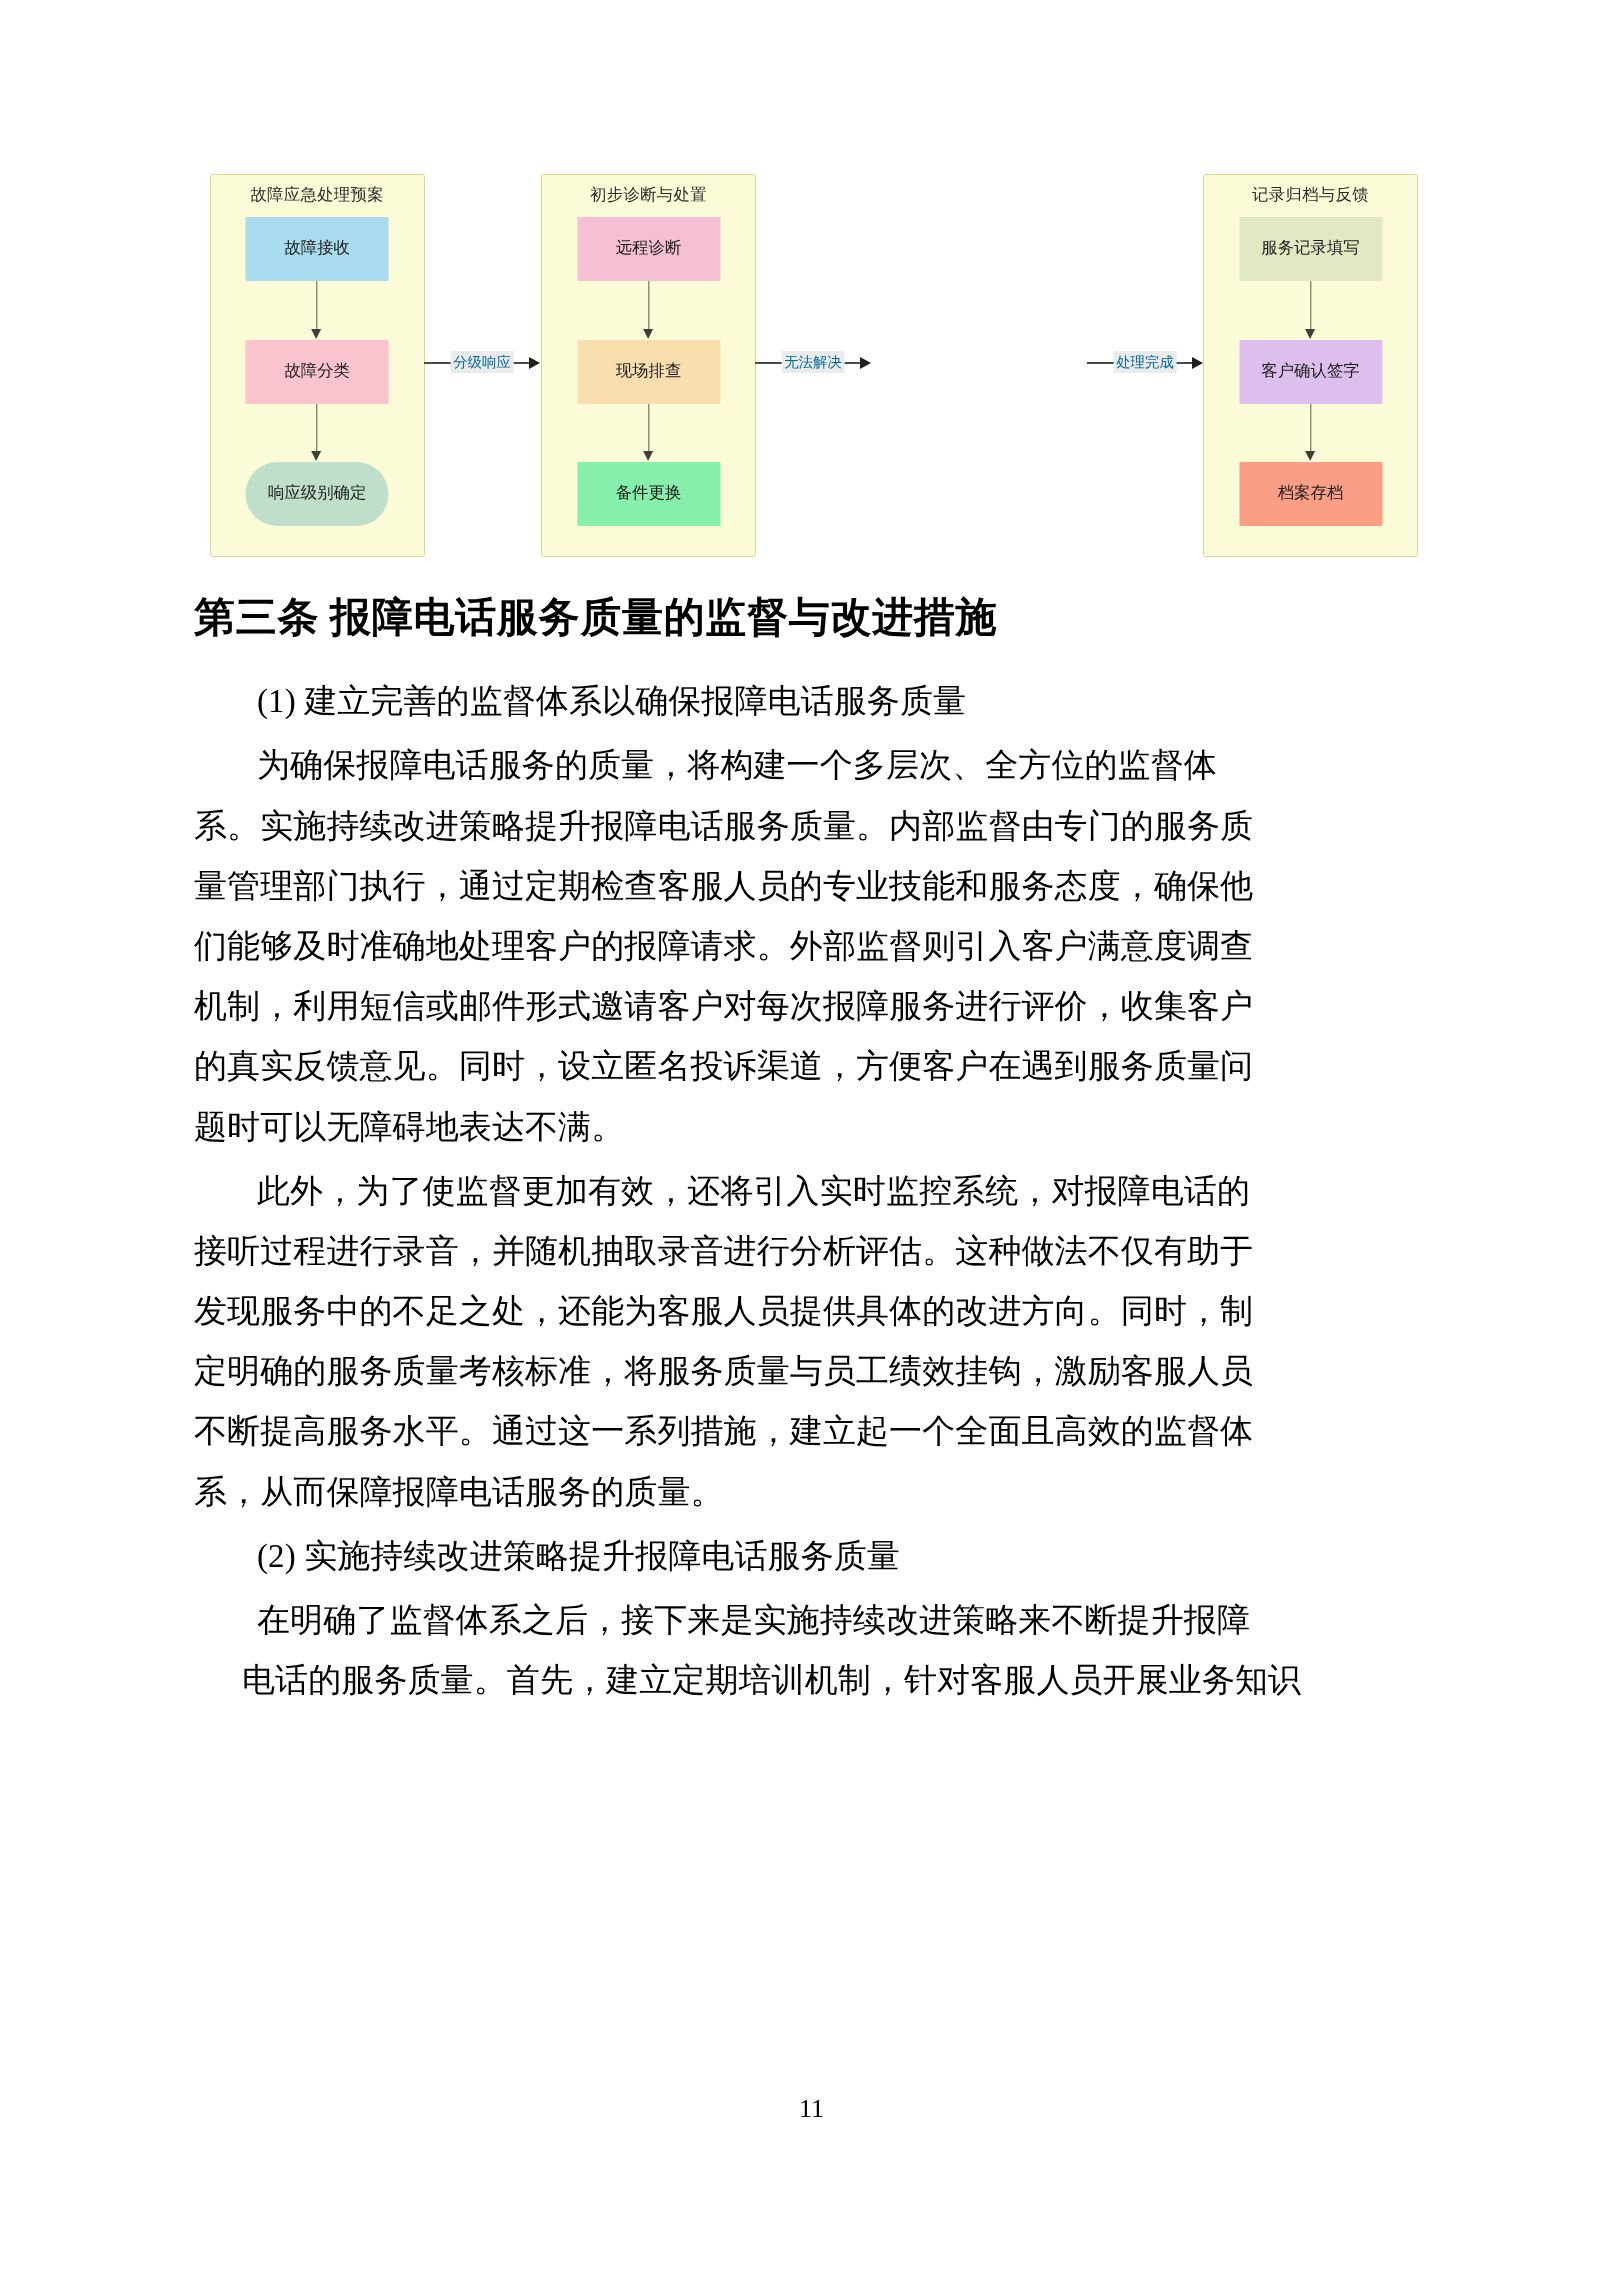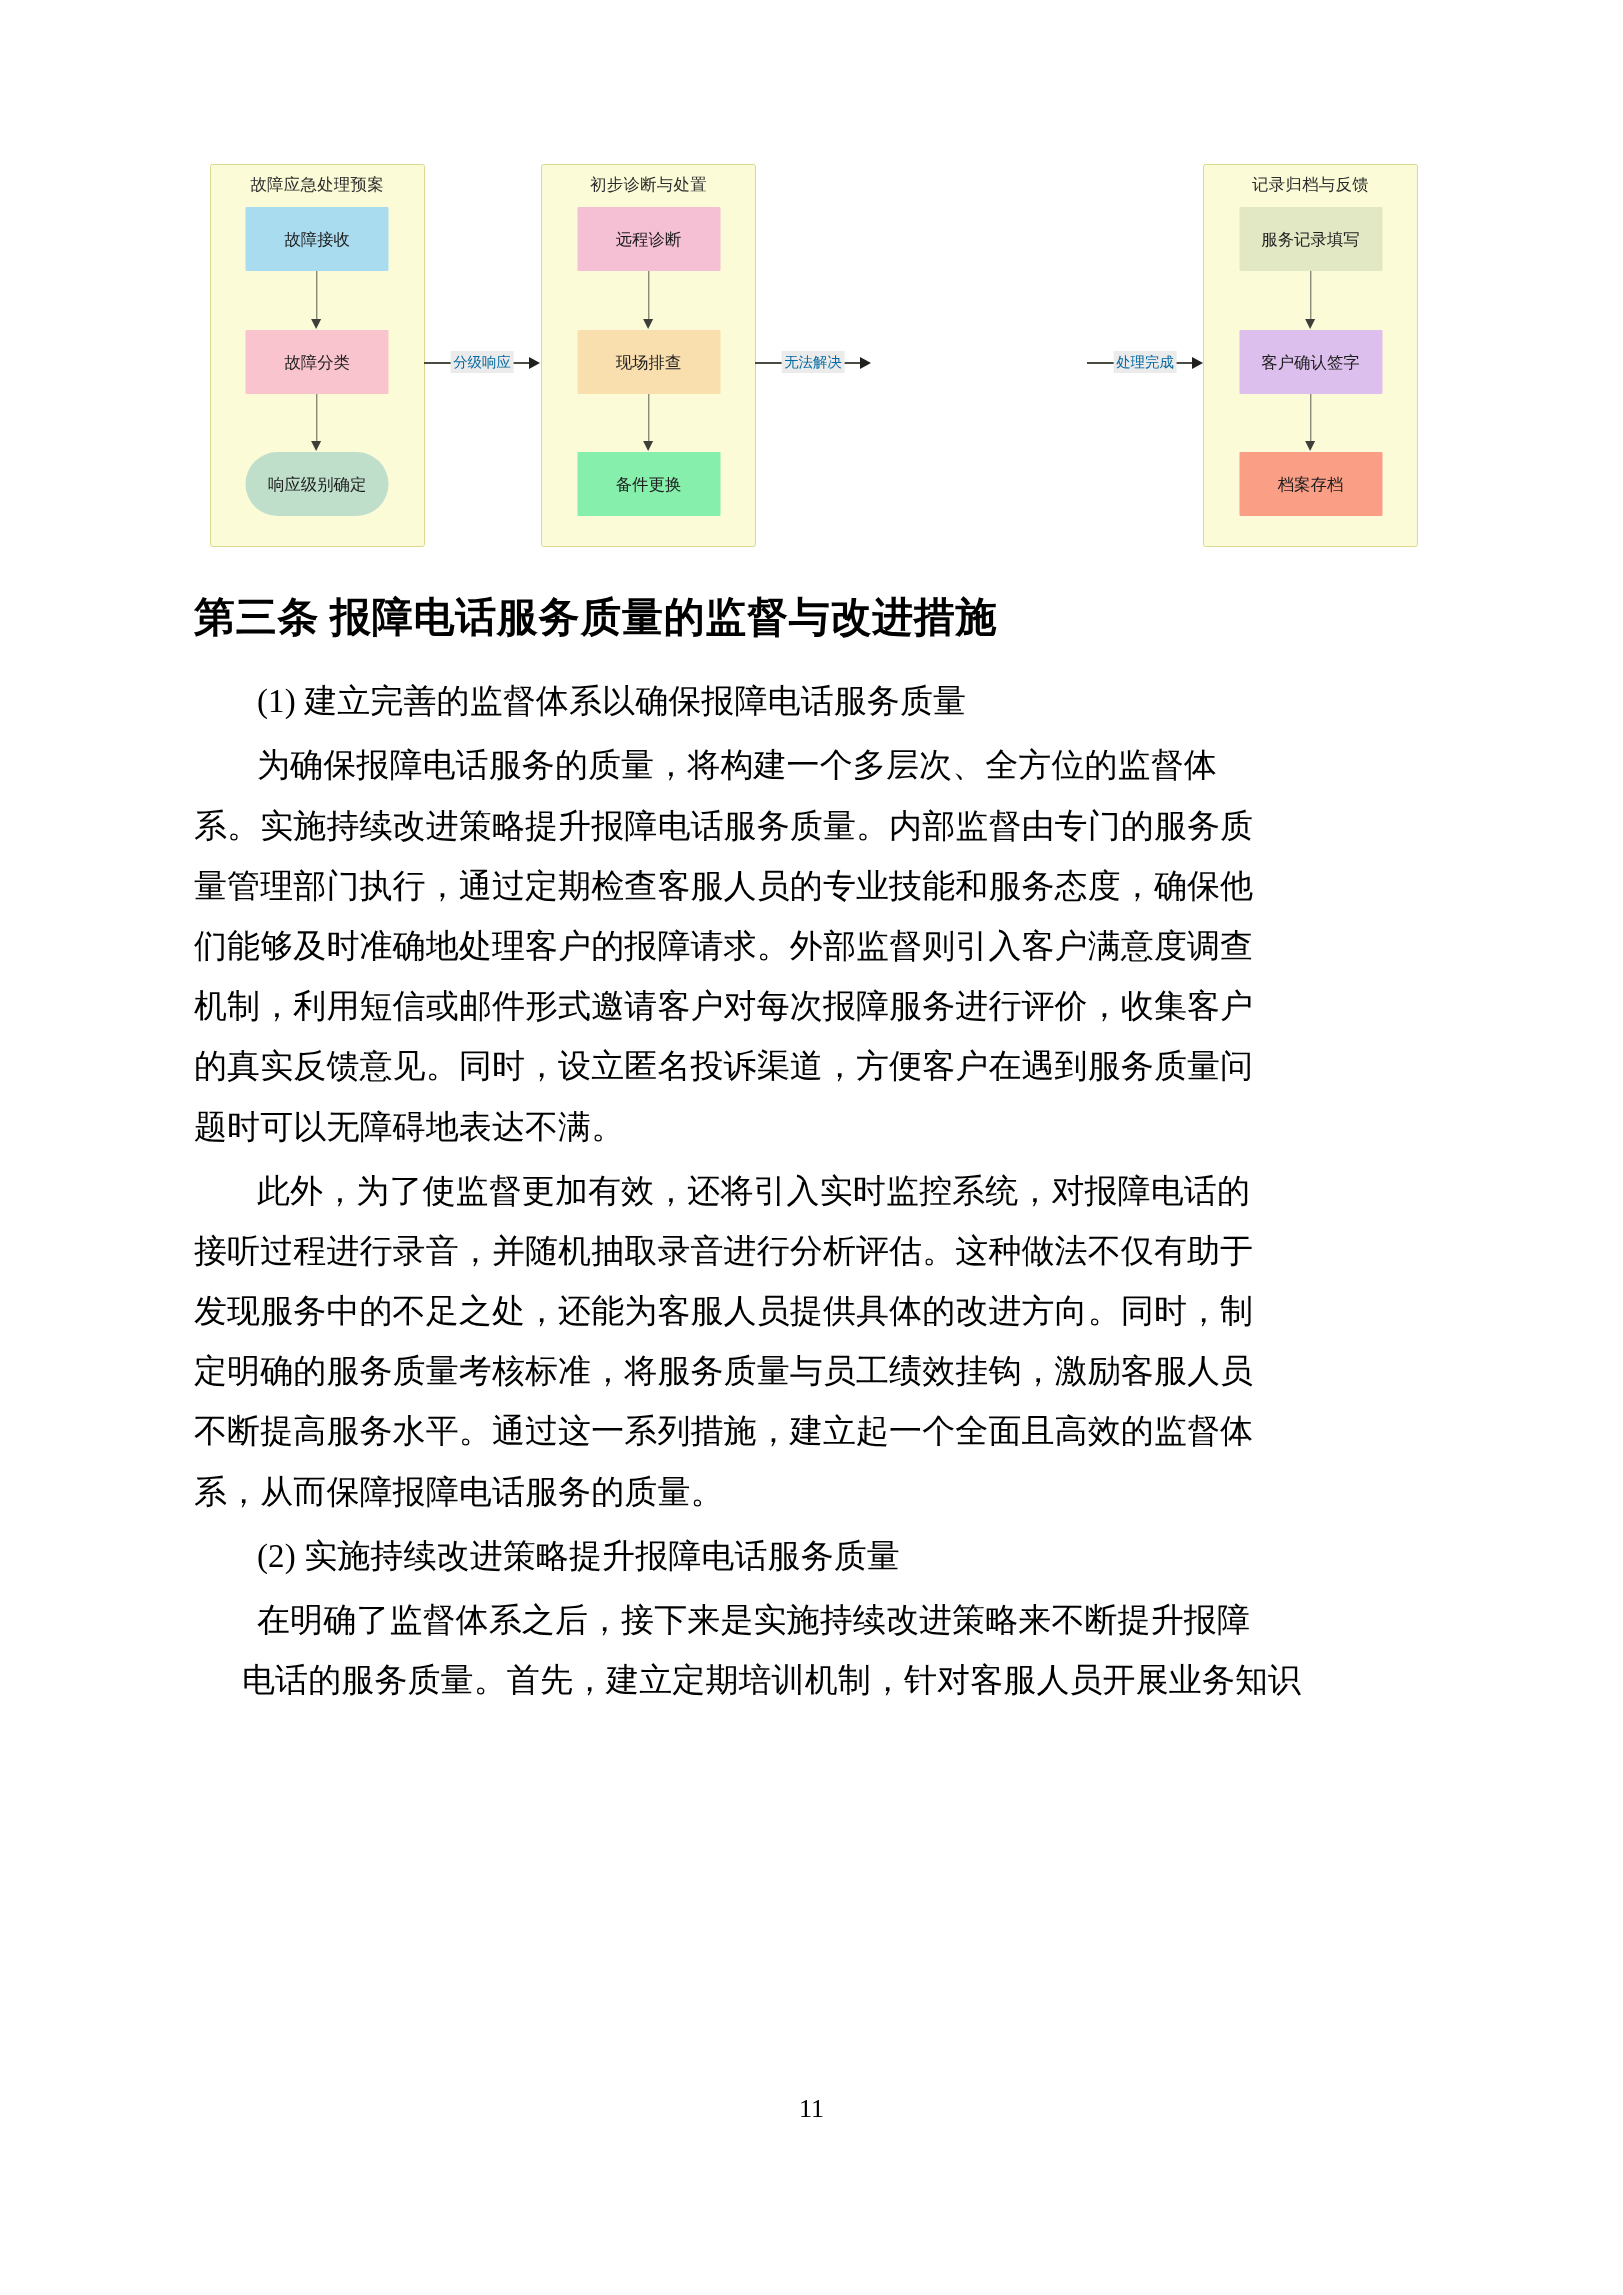--- a/index.html
+++ b/index.html
@@ -13,21 +13,21 @@
 
   
   .figure {
     position:absolute; left:194px; top:154px;
     width:1208px; height:404px;
     background:#ffffff;
   }
   .clusters { position:relative; width:100%; height:100%; }
 
   .cluster {
-    position:absolute; top:10px;
+    position:absolute; top:20px;
     width:215px; height:383px;
     background:#fbfbd7;
     border:1.3px solid #d9d98f;
     border-radius:2.6px;
     box-sizing:border-box;
   }
   .cluster.c0 { left:15.7px; }
   .cluster.c1 { left:347px; }
   .cluster.c2 { left:678px; }
   .cluster.c3 { left:1009px; }
@@ -39,21 +39,21 @@
     font-size:16.4px;
     color:#2b2b2b;
     letter-spacing:0.3px;
   }
 
   .node {
     position:absolute; left:50%;
     transform:translateX(-50%);
     width:143px; height:64px;
     display:flex; align-items:center; justify-content:center;
-    font-family:Liberation Sans, sans-serif;
+    font-family:Liberation Mono, monospace;
     font-size:16.4px;
     color:#1c1c1c;
     border-radius:1.3px;
     box-sizing:border-box;
     text-align:left;
     line-height:1.1;
   }
   .node.n0 { top:42px; }
   .node.n1 { top:165px; }
   .node.n2 { top:287px; }

